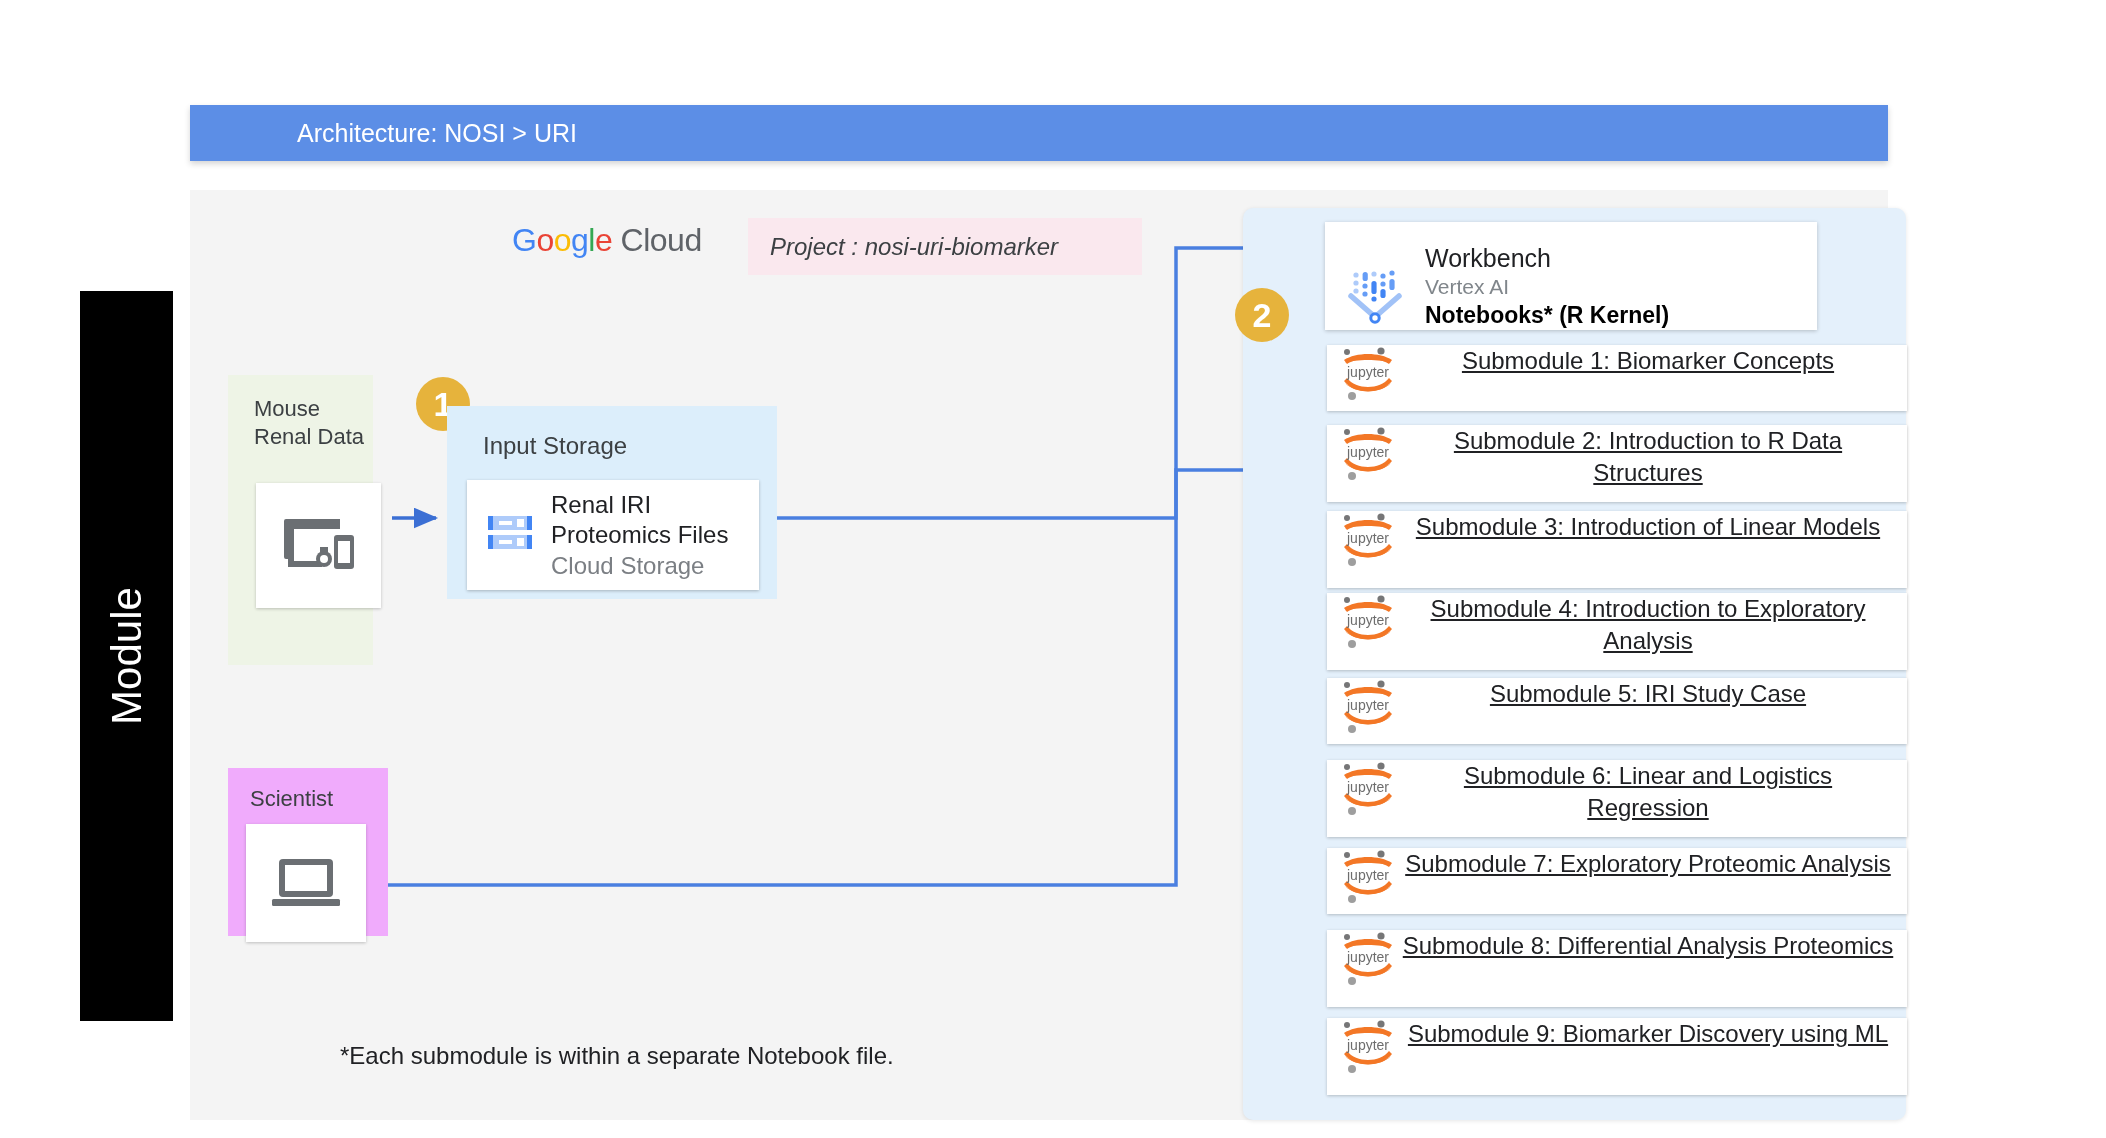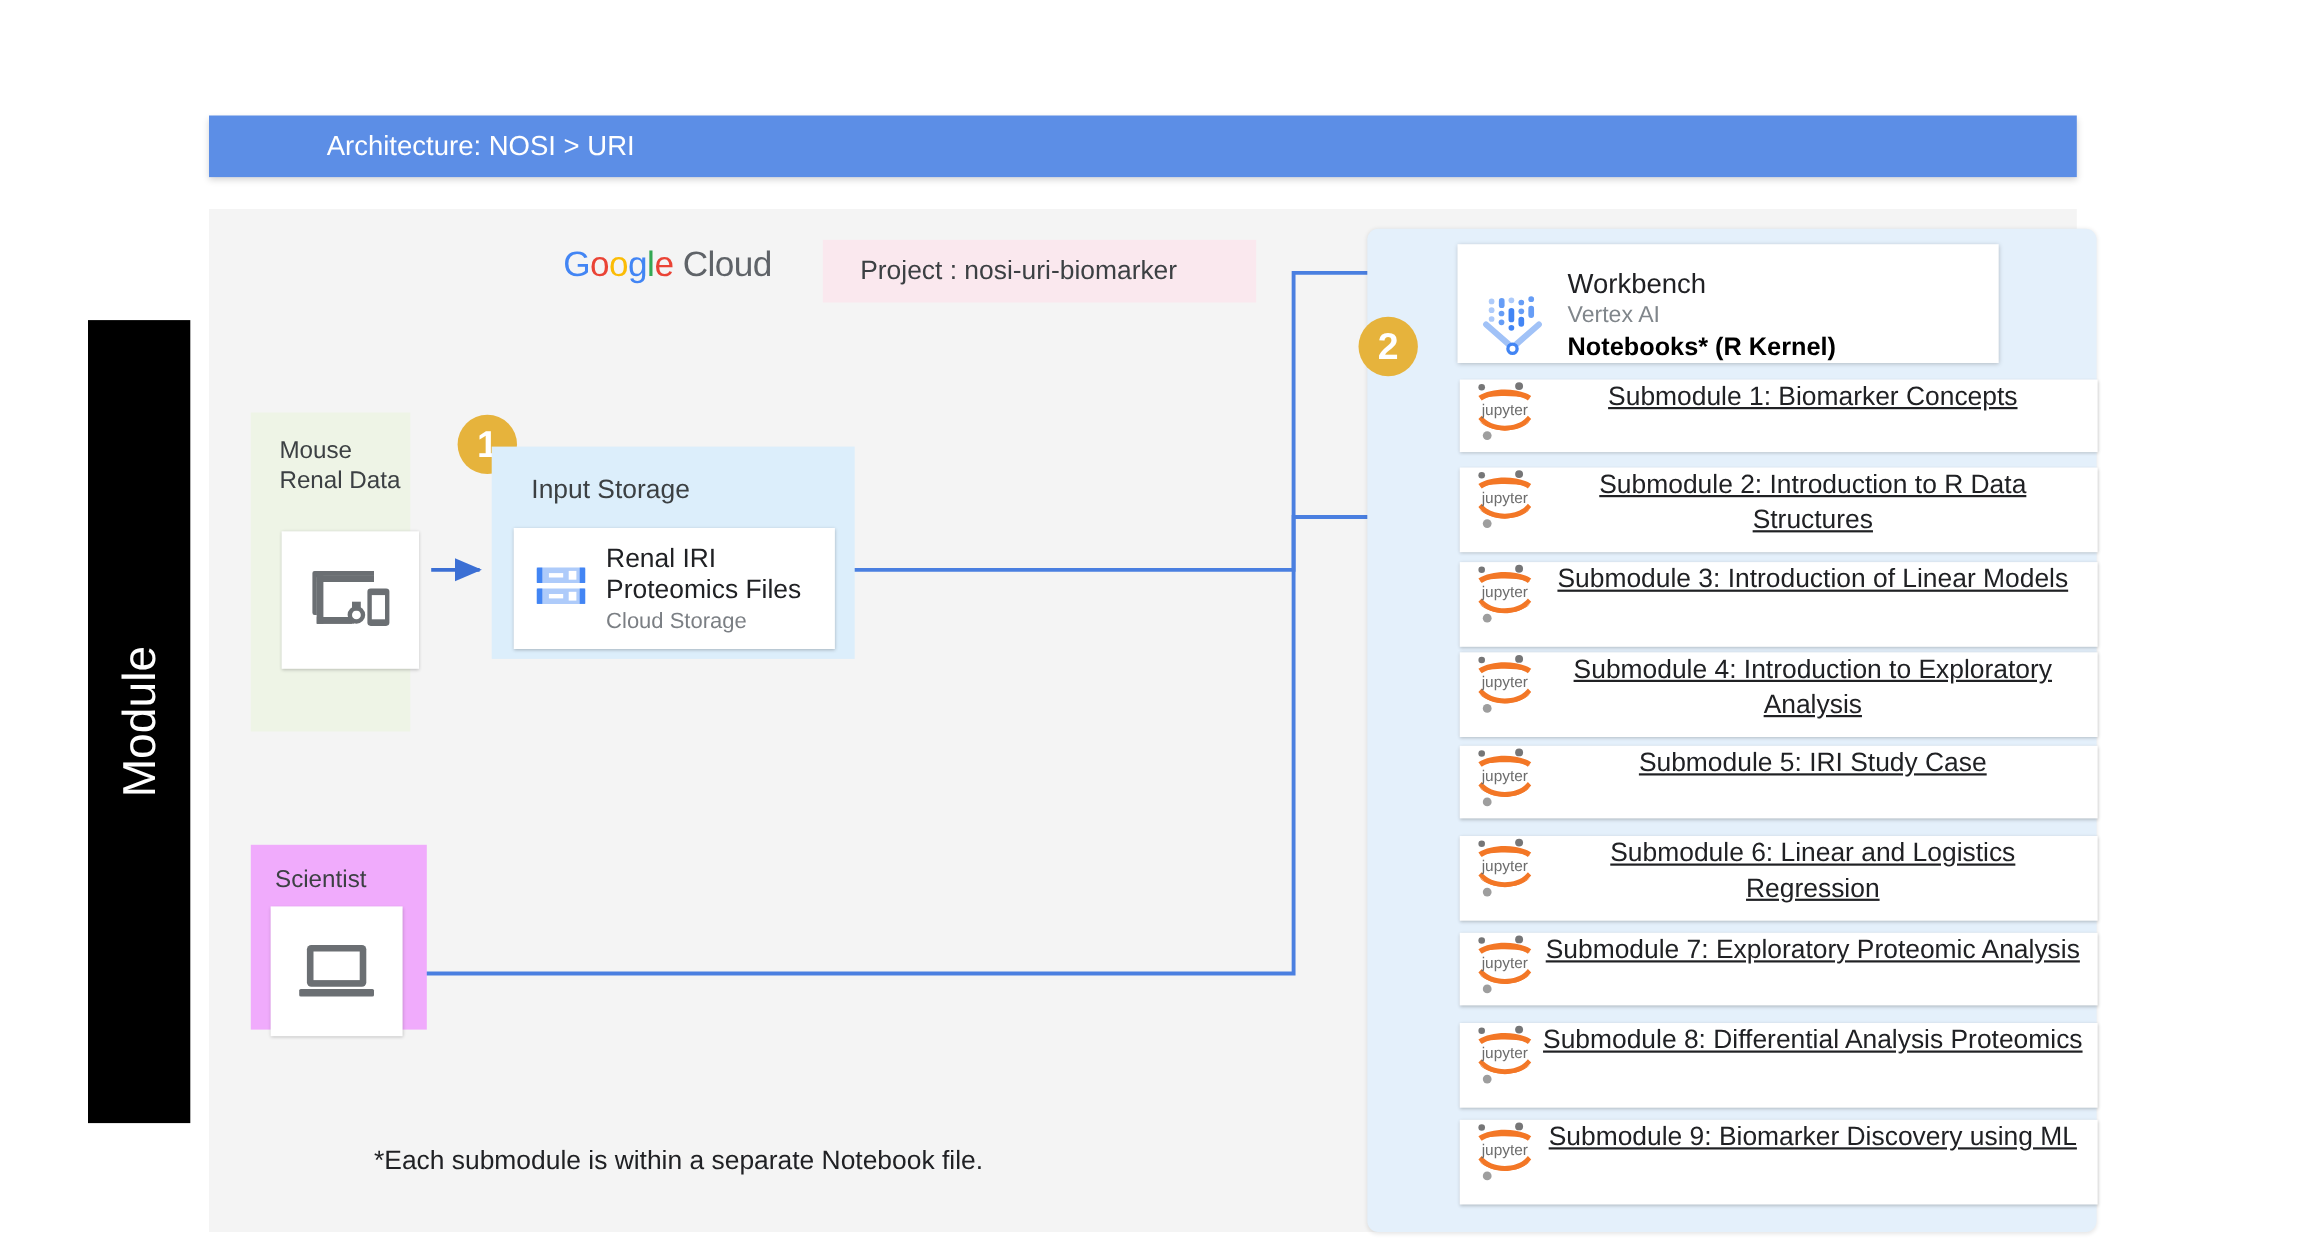--- a/index.html
+++ b/index.html
@@ -63,21 +63,21 @@
   .gcloud .cloud { color: #5f6368; }
 
   
   .project-pill {
     position: absolute; left: 748px; top: 218px;
     width: 394px; height: 57px;
     background: #fae8ee;
     display: flex; align-items: center;
   }
   .project-pill .pp-text {
-    margin-left: 34px; font-size: 24px; color: #3c4043; white-space: nowrap;
+    margin-left: 22px; font-size: 24px; color: #3c4043; white-space: nowrap; font-style: italic;
   }
 
   
   .mouse-group {
     position: absolute; left: 228px; top: 375px;
     width: 145px; height: 290px;
     background: #eef4e6;
   }
   .mouse-group .mg-title {
     position: absolute; left: 26px; top: 20px;
@@ -107,21 +107,21 @@
     background: #ffffff;
     box-shadow: 0 1px 3px rgba(0,0,0,0.25);
     display: flex; align-items: center;
   }
   .storage-card .sc-icon { margin-left: 20px; flex: 0 0 auto; }
   .storage-card .sc-text { margin-left: 18px; }
   .storage-card .sc-title {
     font-size: 24px; color: #202124; line-height: 1.22; white-space: nowrap;
   }
   .storage-card .sc-sub {
-    font-size: 20px; color: #7b7f84; margin-top: 3px; white-space: nowrap;
+    font-size: 24px; color: #7b7f84; margin-top: 3px; white-space: nowrap;
   }
 
   
   .scientist-group {
     position: absolute; left: 228px; top: 768px;
     width: 160px; height: 168px;
     background: #f0abfc;
   }
   .scientist-group .sg2-title {
     position: absolute; left: 22px; top: 18px;

